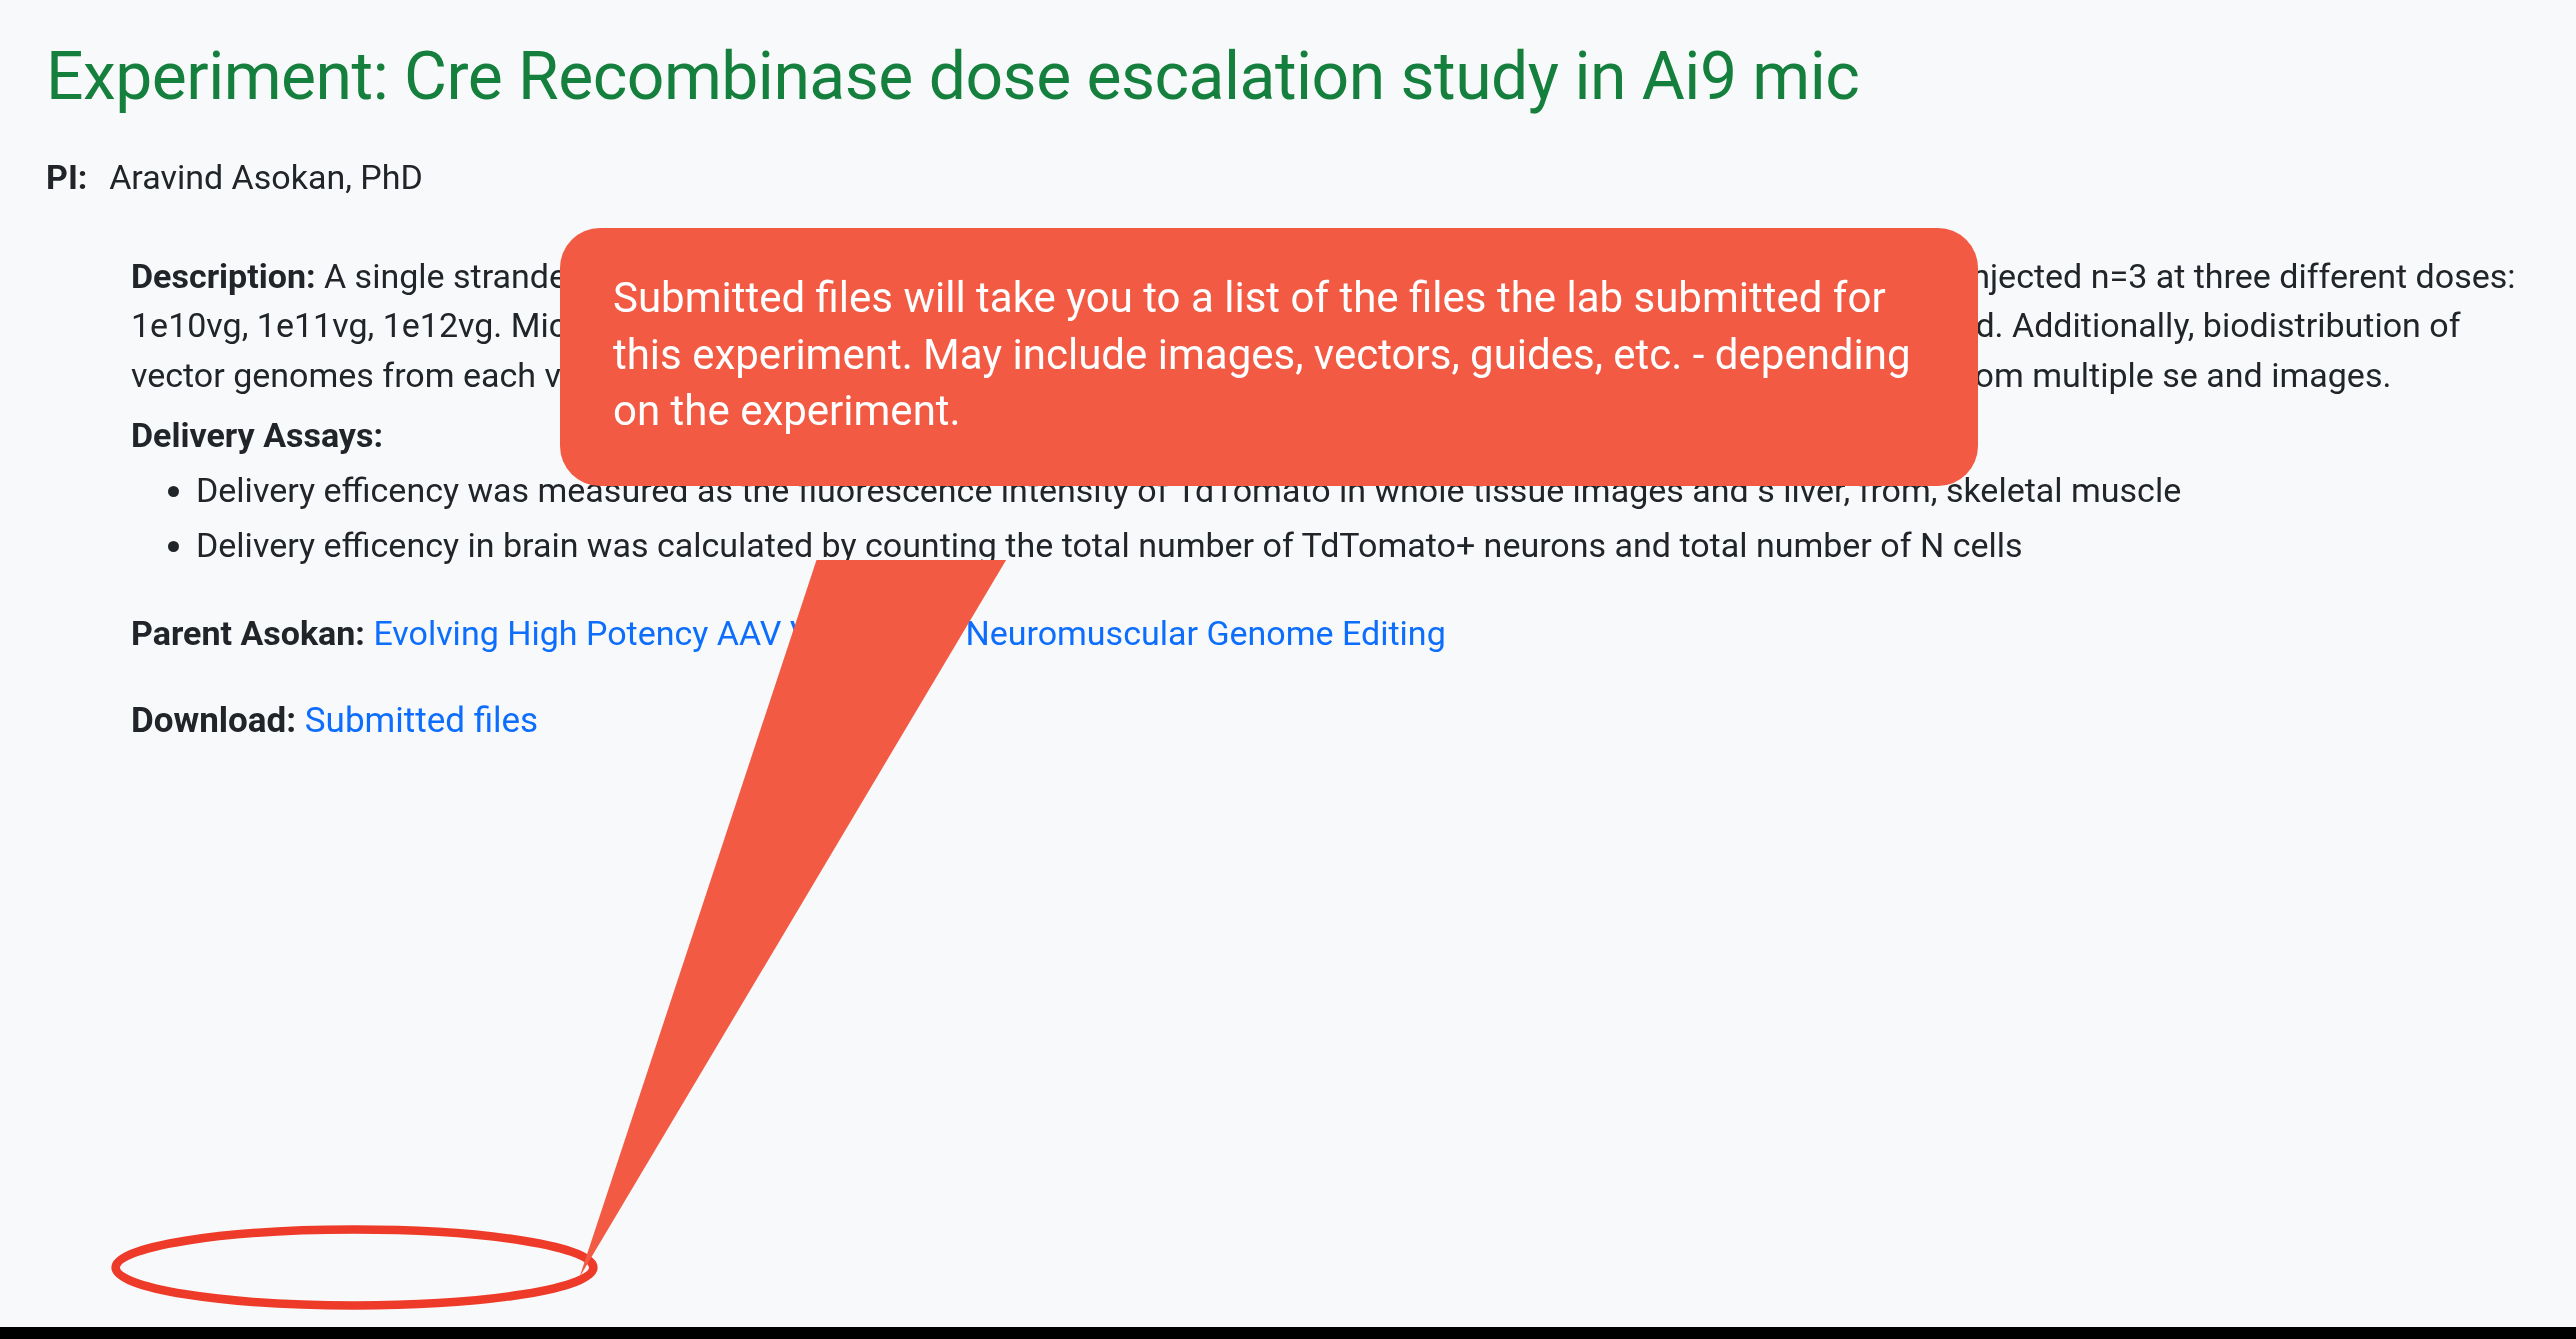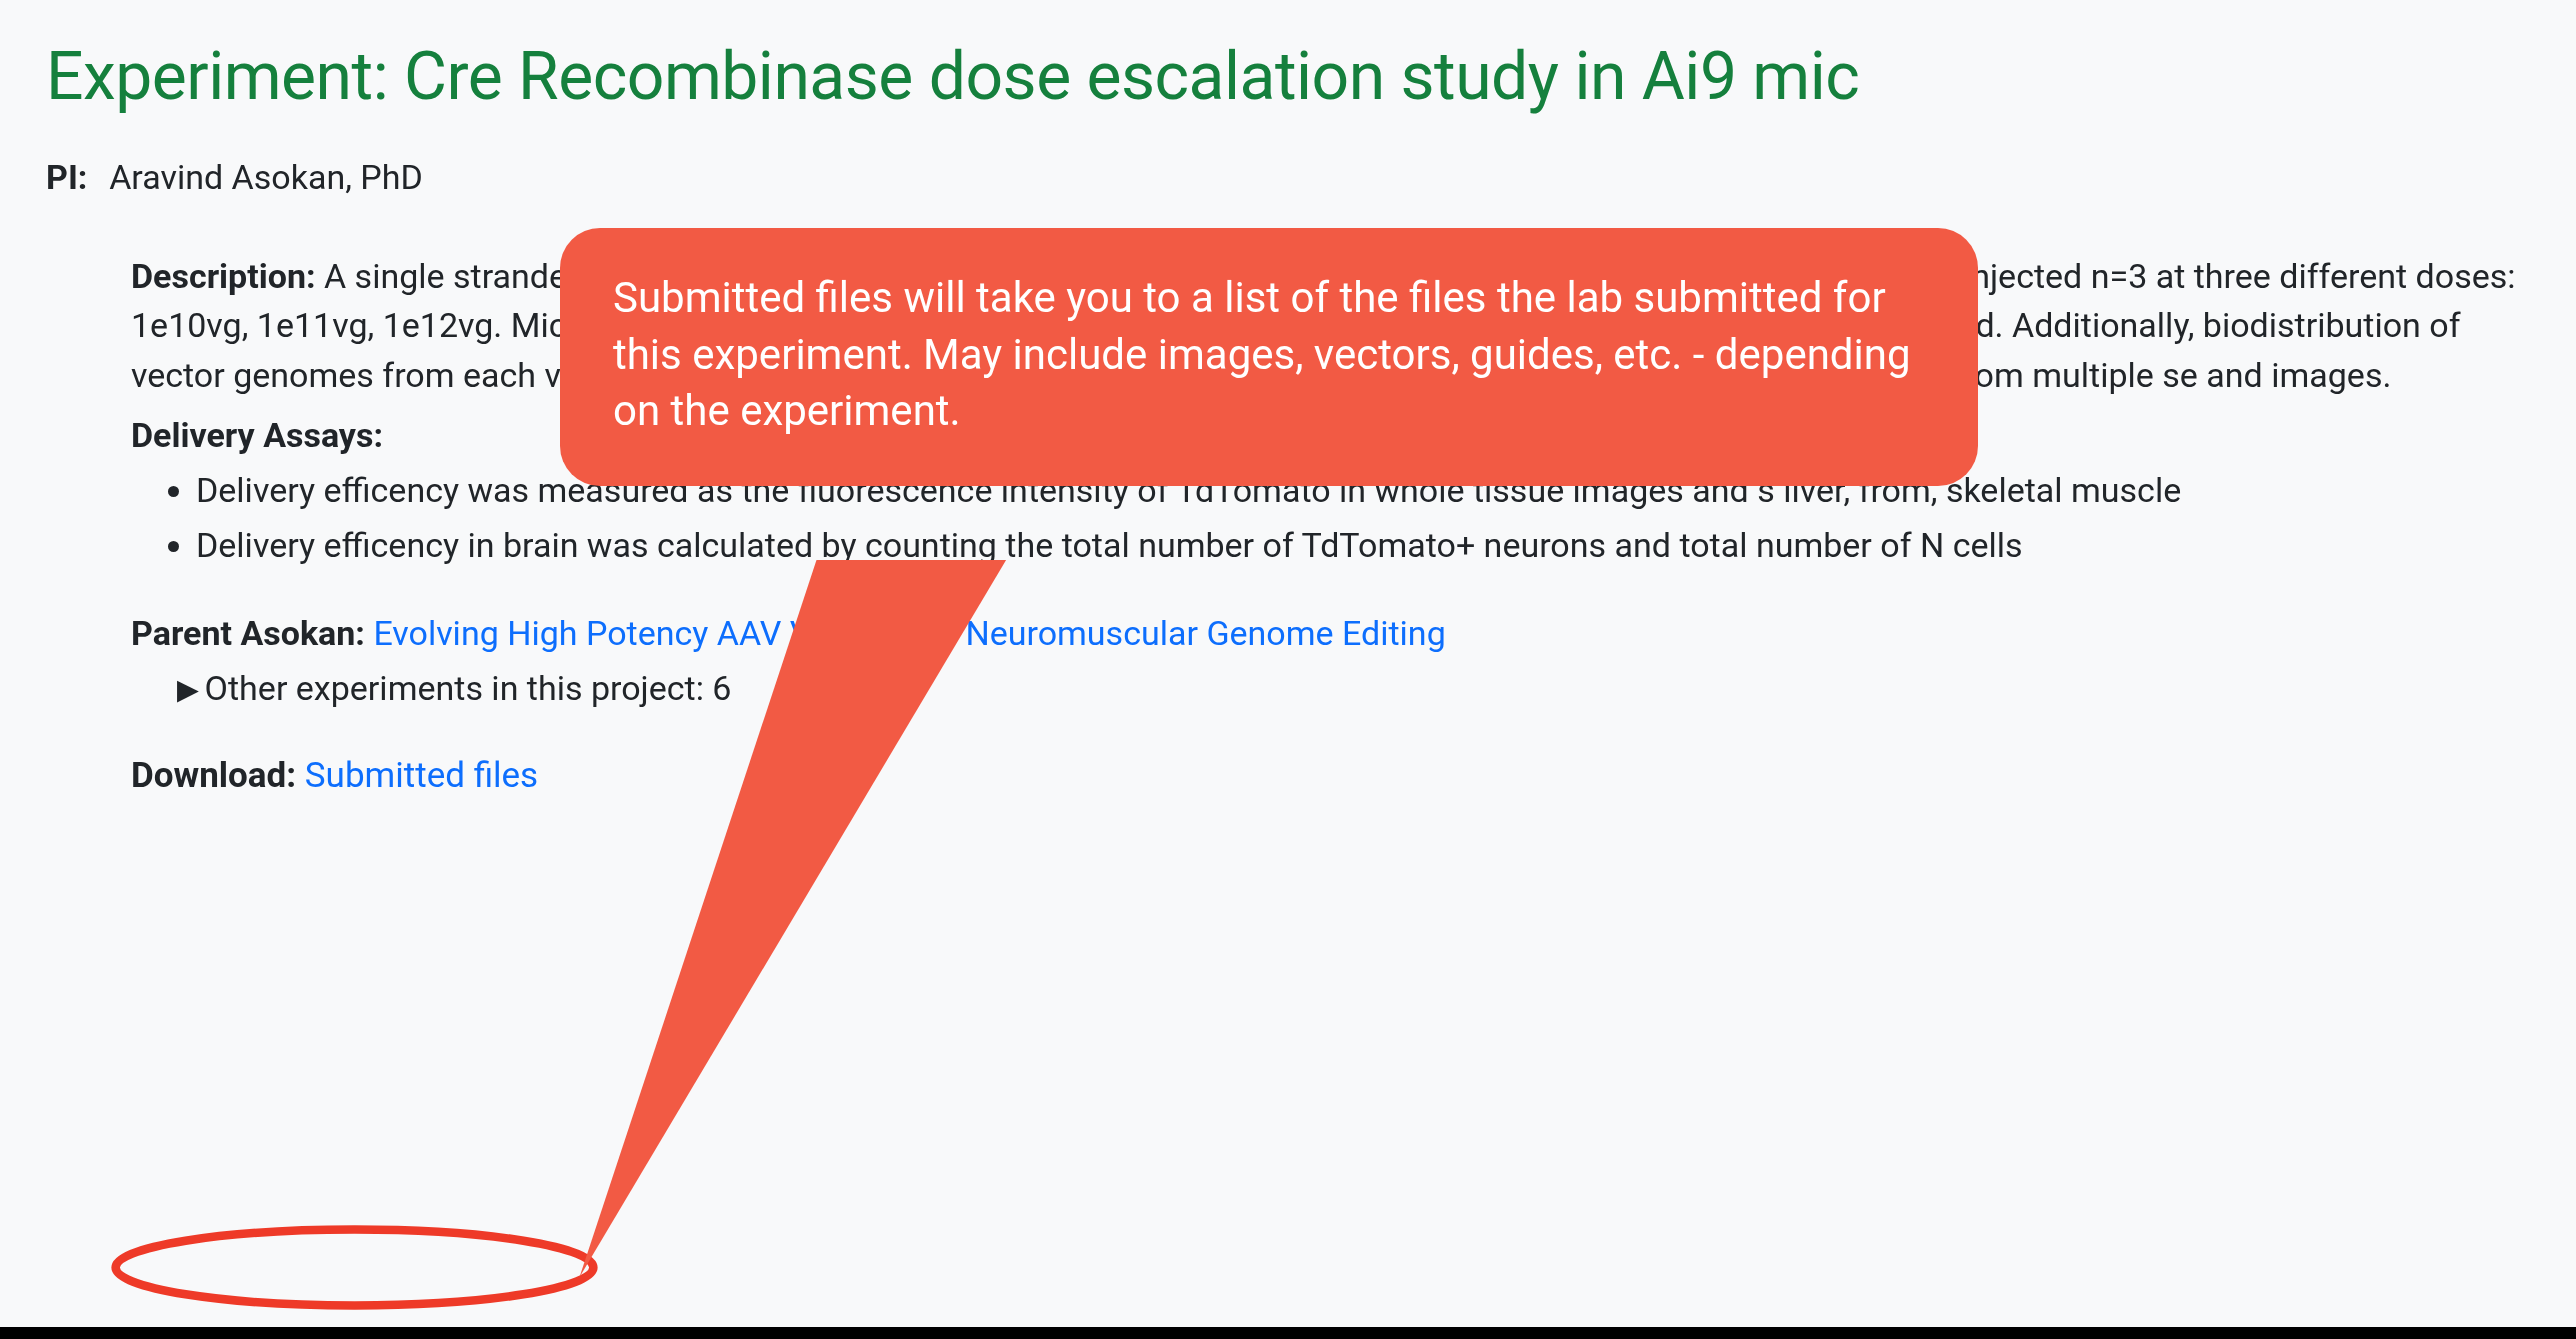--- a/index.html
+++ b/index.html
@@ -114,23 +114,20 @@
     <ul class="assay-list">
       <li>Delivery efficency was measured as the fluorescence intensity of TdTomato in whole tissue images and s liver, from, skeletal muscle</li>
       <li>Delivery efficency in brain was calculated by counting the total number of TdTomato+ neurons and total number of N cells</li>
     </ul>
 
     <p class="parent-line">
       <span class="label">Parent Asokan:</span>
       <a href="#" class="link">Evolving High Potency AAV Vectors for Neuromuscular Genome Editing</a>
     </p>
 
-    <div class="other-exp">
-      <span class="tri">▶</span><span>Other experiments in this project: 6</span>
-    </div>
 
     <p class="download-line">
       <span class="label">Download:</span>
       <a href="#" class="link">Submitted files</a>
     </p>
 
   </div>
 </div>
 
 <svg class="ellipse" viewBox="0 0 520 96">

